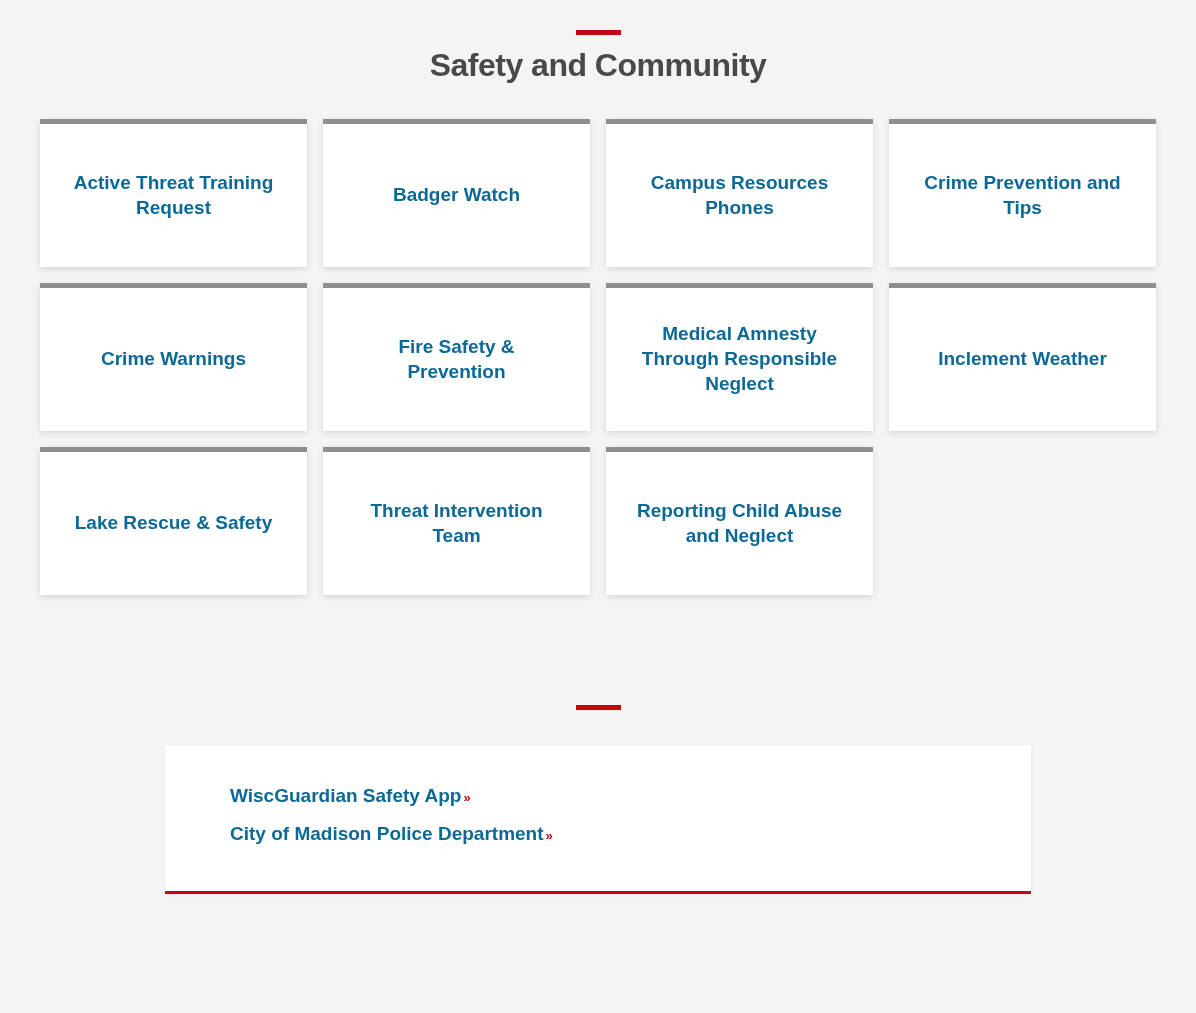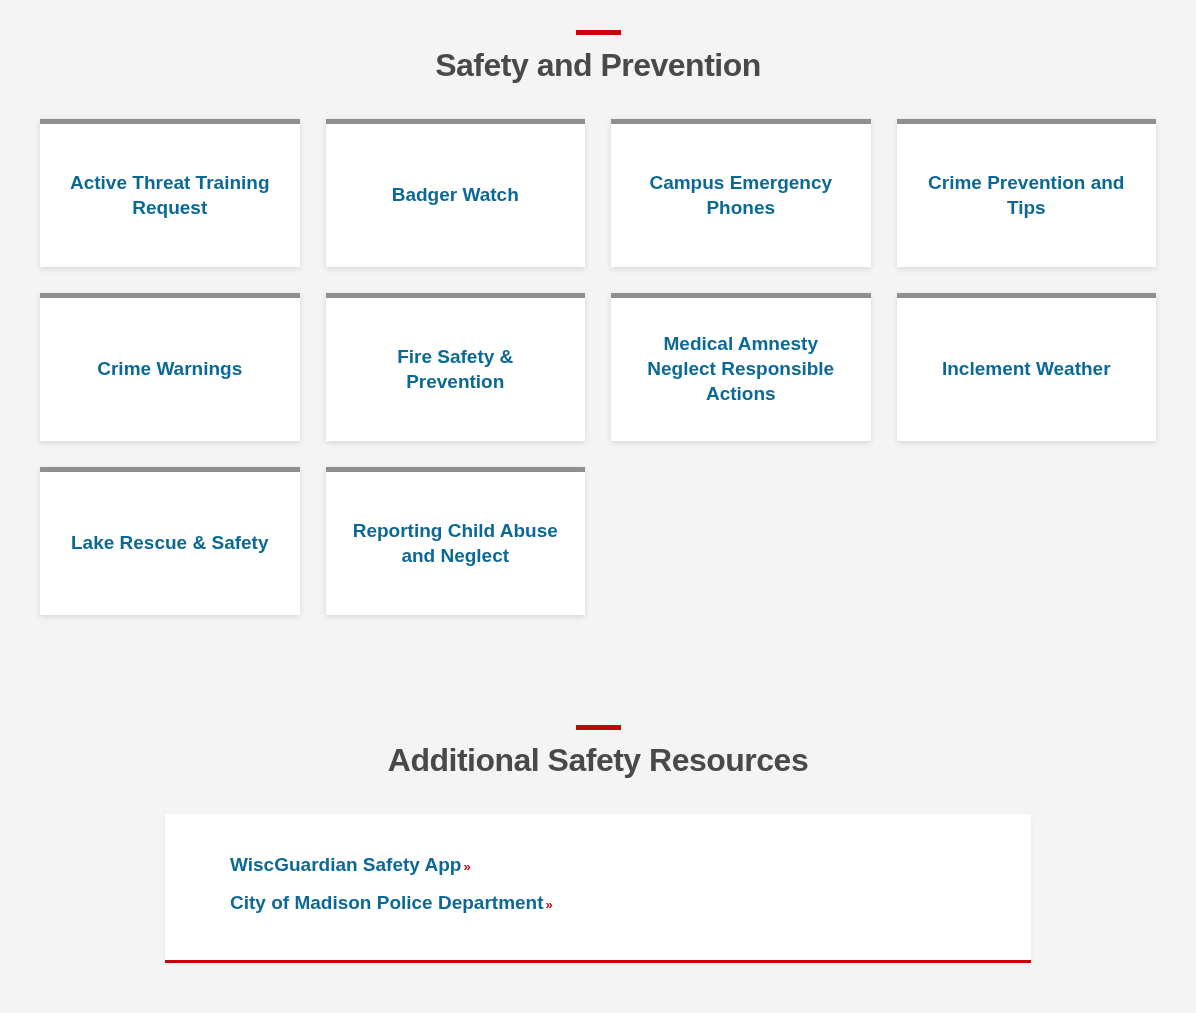--- a/index.html
+++ b/index.html
@@ -27,21 +27,21 @@
   }
   .section-title {
     font-size: 32px;
     font-weight: 700;
     color: #494949;
     letter-spacing: -0.5px;
   }
   .grid {
     display: grid;
     grid-template-columns: repeat(4, 1fr);
-    gap: 26px;
+    gap: 16px;
     margin-bottom: 110px;
   }
   .card {
     background: #fff;
     border-top: 5px solid #8e8f91;
     height: 148px;
     display: flex;
     align-items: center;
     justify-content: center;
     padding: 20px 24px;
@@ -81,59 +81,61 @@
     font-size: 13px;
     margin-left: 2px;
     font-weight: 700;
   }
 </style>
 </head>
 <body>
 
 <div class="section-header">
   <div class="red-bar"></div>
-  <h2 class="section-title">Safety and Prevention</h2>
+  <h2 class="section-title">Safety and Community</h2>
 </div>
 
 <div class="grid">
   <a class="card">
       <span class="card-label">Active Threat Training Request</span>
     </a>
   <a class="card">
       <span class="card-label">Badger Watch</span>
     </a>
   <a class="card">
-      <span class="card-label">Campus Emergency Phones</span>
+      <span class="card-label">Campus Resources Phones</span>
     </a>
   <a class="card">
       <span class="card-label">Crime Prevention and Tips</span>
     </a>
   <a class="card">
       <span class="card-label">Crime Warnings</span>
     </a>
   <a class="card">
       <span class="card-label">Fire Safety &amp; Prevention</span>
     </a>
   <a class="card">
-      <span class="card-label">Medical Amnesty Neglect Responsible Actions</span>
+      <span class="card-label">Medical Amnesty Through Responsible Neglect</span>
     </a>
   <a class="card">
       <span class="card-label">Inclement Weather</span>
     </a>
   <a class="card">
       <span class="card-label">Lake Rescue &amp; Safety</span>
     </a>
   <a class="card">
+      <span class="card-label">Threat Intervention Team</span>
+    </a>
+  <a class="card">
       <span class="card-label">Reporting Child Abuse and Neglect</span>
     </a>
 </div>
 
 <div class="section-header">
   <div class="red-bar"></div>
-  <h2 class="section-title">Additional Safety Resources</h2>
 </div>
 
 <div class="resources-box">
   <div class="resources-columns">
     <div class="resources-col">
       <a class="resource-link"><span>WiscGuardian Safety App</span><span class="chev">»</span></a>
       <a class="resource-link"><span>City of Madison Police Department</span><span class="chev">»</span></a>
     </div>
     <div class="resources-col">
     </div>

